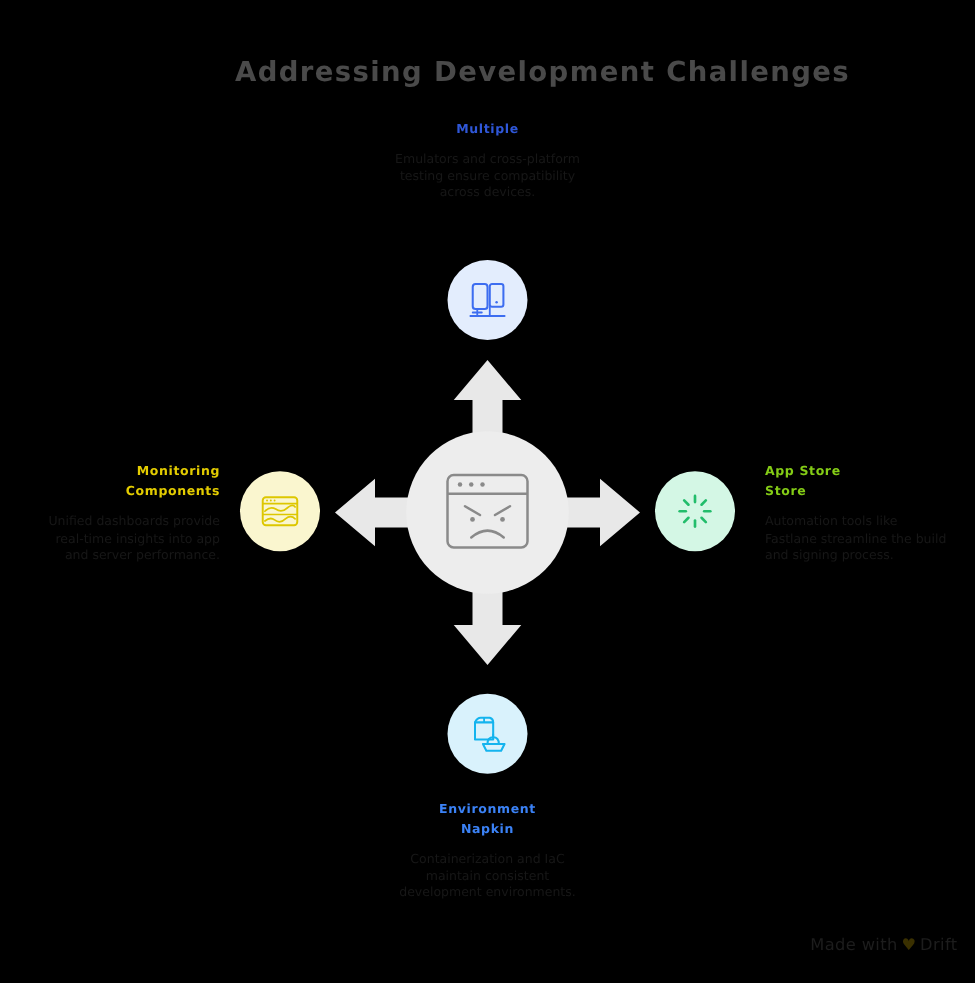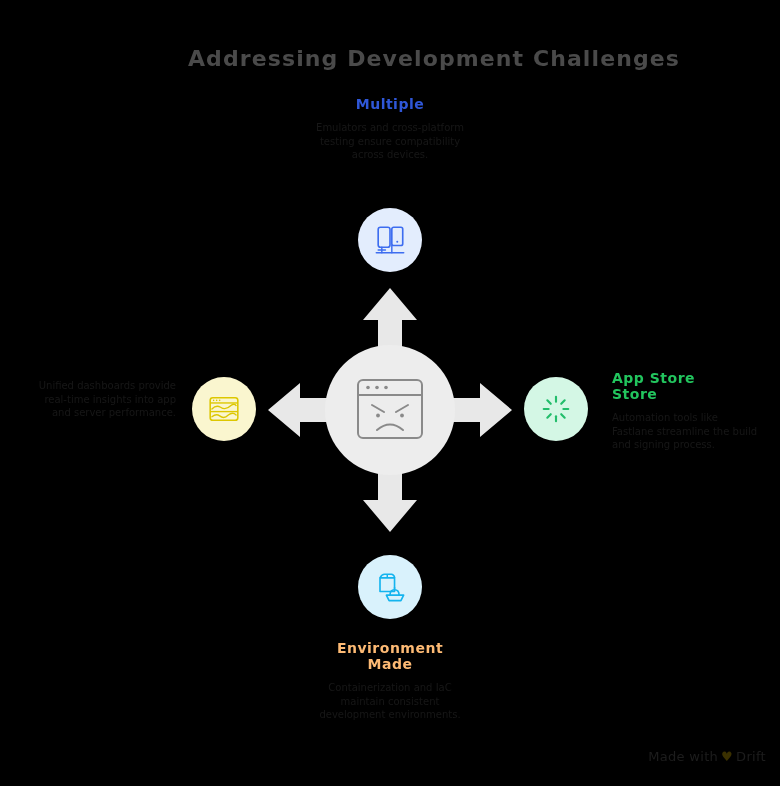--- a/index.html
+++ b/index.html
@@ -75,21 +75,21 @@
     justify-content: center;
   }
   #icon-top    { left: 358px; top: 208px; background: #e3edfd; }
   #icon-left   { left: 192px; top: 377px; background: #faf6cf; }
   #icon-right  { left: 524px; top: 377px; background: #d4f7e5; }
   #icon-bottom { left: 358px; top: 555px; background: #d9f2fc; }
 
   
   .node-heading {
     font-family: "DejaVu Sans", sans-serif;
-    font-size: 14px;
+    font-size: 10px;
     font-weight: 700;
     letter-spacing: 0.5px;
     line-height: 16px;
   }
   .node-body {
     font-family: "DejaVu Sans", sans-serif;
     font-size: 10px;
     line-height: 13.5px;
     color: #171717;
     margin-top: 9px;
@@ -113,30 +113,30 @@
   }
   #block-left .node-heading { color: #e3cc00; }
 
   #block-right {
     position: absolute;
     left: 612px;
     top: 370px;
     width: 146px;
     text-align: left;
   }
-  #block-right .node-heading { color: #22c55e; }
+  #block-right .node-heading { color: #84cc16; }
 
   #block-bottom {
     position: absolute;
     left: 308px;
     top: 640px;
     width: 164px;
     text-align: center;
   }
-  #block-bottom .node-heading { color: #fdba74; }
+  #block-bottom .node-heading { color: #3b82f6; }
 
   
   #watermark {
     position: absolute;
     right: 14px;
     bottom: 22px;
     font-family: "DejaVu Sans", sans-serif;
     font-size: 13px;
     color: #1d1d1d;
     letter-spacing: 0.3px;
@@ -242,35 +242,39 @@
 </div>
 
 <div id="block-top">
   <div class="node-heading">
     <div>Multiple</div>
   </div>
   <div class="node-body">Emulators and cross-platform testing ensure compatibility across devices.</div>
 </div>
 
 <div id="block-left">
+  <div class="node-heading">
+    <div>Monitoring</div>
+    <div>Components</div>
+  </div>
   <div class="node-body">Unified dashboards provide real-time insights into app and server performance.</div>
 </div>
 
 <div id="block-right">
   <div class="node-heading">
     <div>App Store</div>
     <div>Store</div>
   </div>
   <div class="node-body">Automation tools like Fastlane streamline the build and signing process.</div>
 </div>
 
 <div id="block-bottom">
   <div class="node-heading">
     <div>Environment</div>
-    <div>Made</div>
+    <div>Napkin</div>
   </div>
   <div class="node-body">Containerization and IaC maintain consistent development environments.</div>
 </div>
 
 <div id="watermark">
   <span>Made with</span>
   <span class="heart">♥</span>
   <span>Drift</span>
 </div>
 

